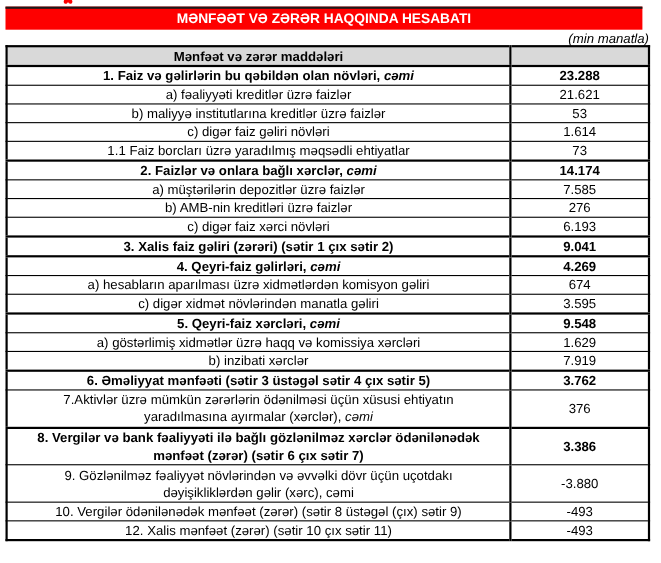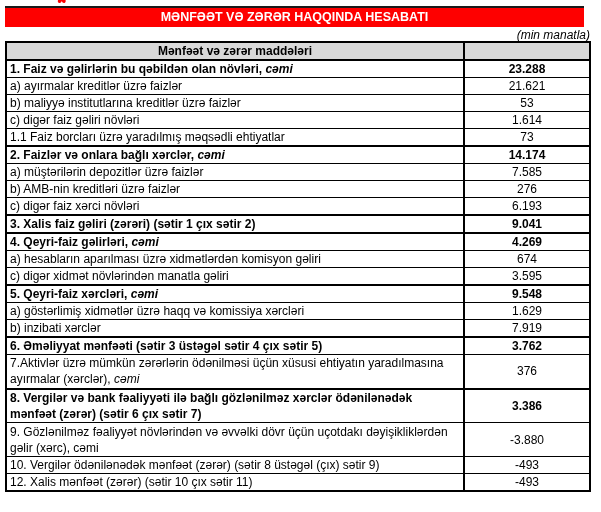--- a/index.html
+++ b/index.html
@@ -44,39 +44,39 @@
     width:584px;
     border-collapse:collapse;
     table-layout:fixed;
     border:2px solid #000;
     font-size:12px;
   }
   col.c-label{width:458px;}
   col.c-value{width:126px;}
   td{
     border:1px solid #000;
-    padding:0 3px;
+    padding:0 18px;
     vertical-align:middle;
     line-height:16px;
     overflow:hidden;
   }
   tr{height:17px;}
   tr.header{height:18px;}
   tr.header td{
     background:var(--header-gray,#d9d9d9);
     border-bottom:2px solid #000;
     font-weight:bold;
     text-align:center;
   }
   tr.bold td{
     font-weight:bold;
     border-top:2px solid #000;
   }
   tr.tall{height:34px;}
-  td.lbl{text-align:left;}
+  td.lbl{text-align:center;}
   td.val{text-align:center;border-left:2px solid #000;}
 </style>
 </head>
 <body style="--banner-red: #fe0000; --header-gray: #d9d9d9;">
 
 <span class="logo">♥</span>
 
 <div class="banner">
   <span>MƏNFƏƏT VƏ ZƏRƏR HAQQINDA HESABATI</span>
 </div>
@@ -93,21 +93,21 @@
       <td class="lbl" style="text-align:center;">Mənfəət və zərər maddələri</td>
       <td class="val"></td>
     </tr>
   </thead>
   <tbody>
       <tr class="bold ">
         <td class="lbl">1. Faiz və gəlirlərin bu qəbildən olan növləri, <i>cəmi</i></td>
         <td class="val">23.288</td>
       </tr>
       <tr class="">
-        <td class="lbl">a) ayırmalar kreditlər üzrə faizlər</td>
+        <td class="lbl">a) fəaliyyəti kreditlər üzrə faizlər</td>
         <td class="val">21.621</td>
       </tr>
       <tr class="">
         <td class="lbl">b) maliyyə institutlarına kreditlər üzrə faizlər</td>
         <td class="val">53</td>
       </tr>
       <tr class="">
         <td class="lbl">c) digər faiz gəliri növləri</td>
         <td class="val">1.614</td>
       </tr>

